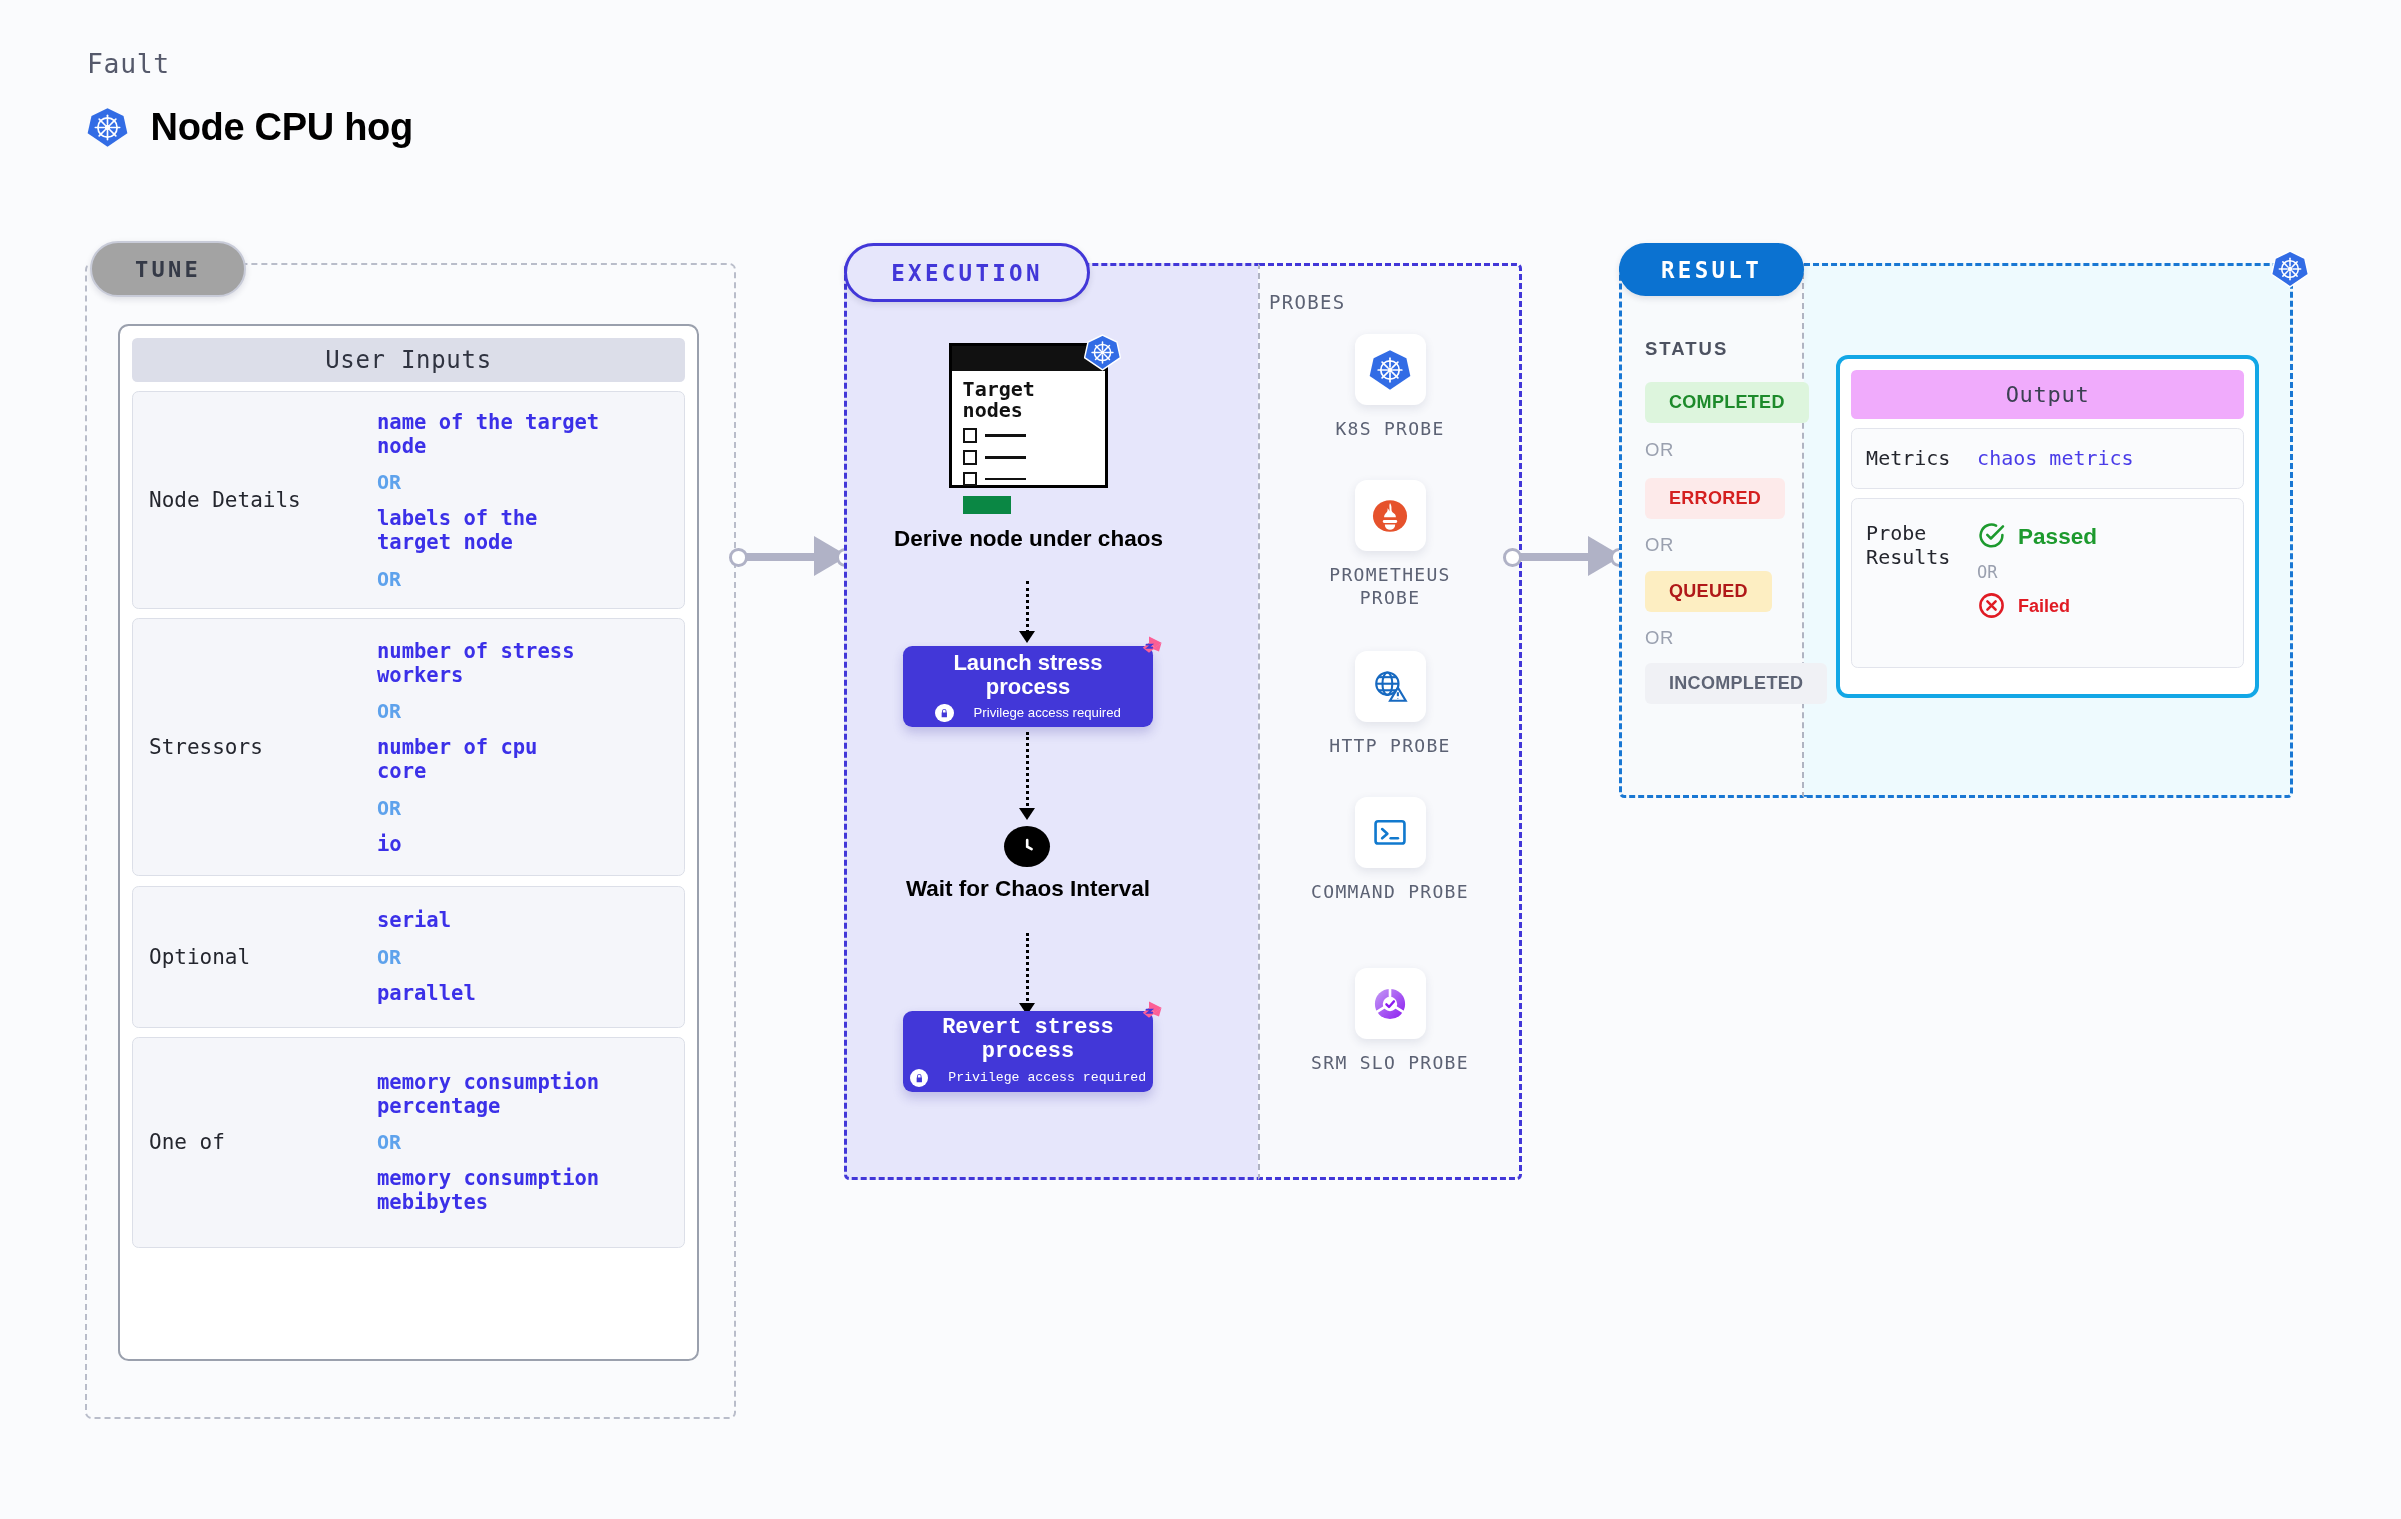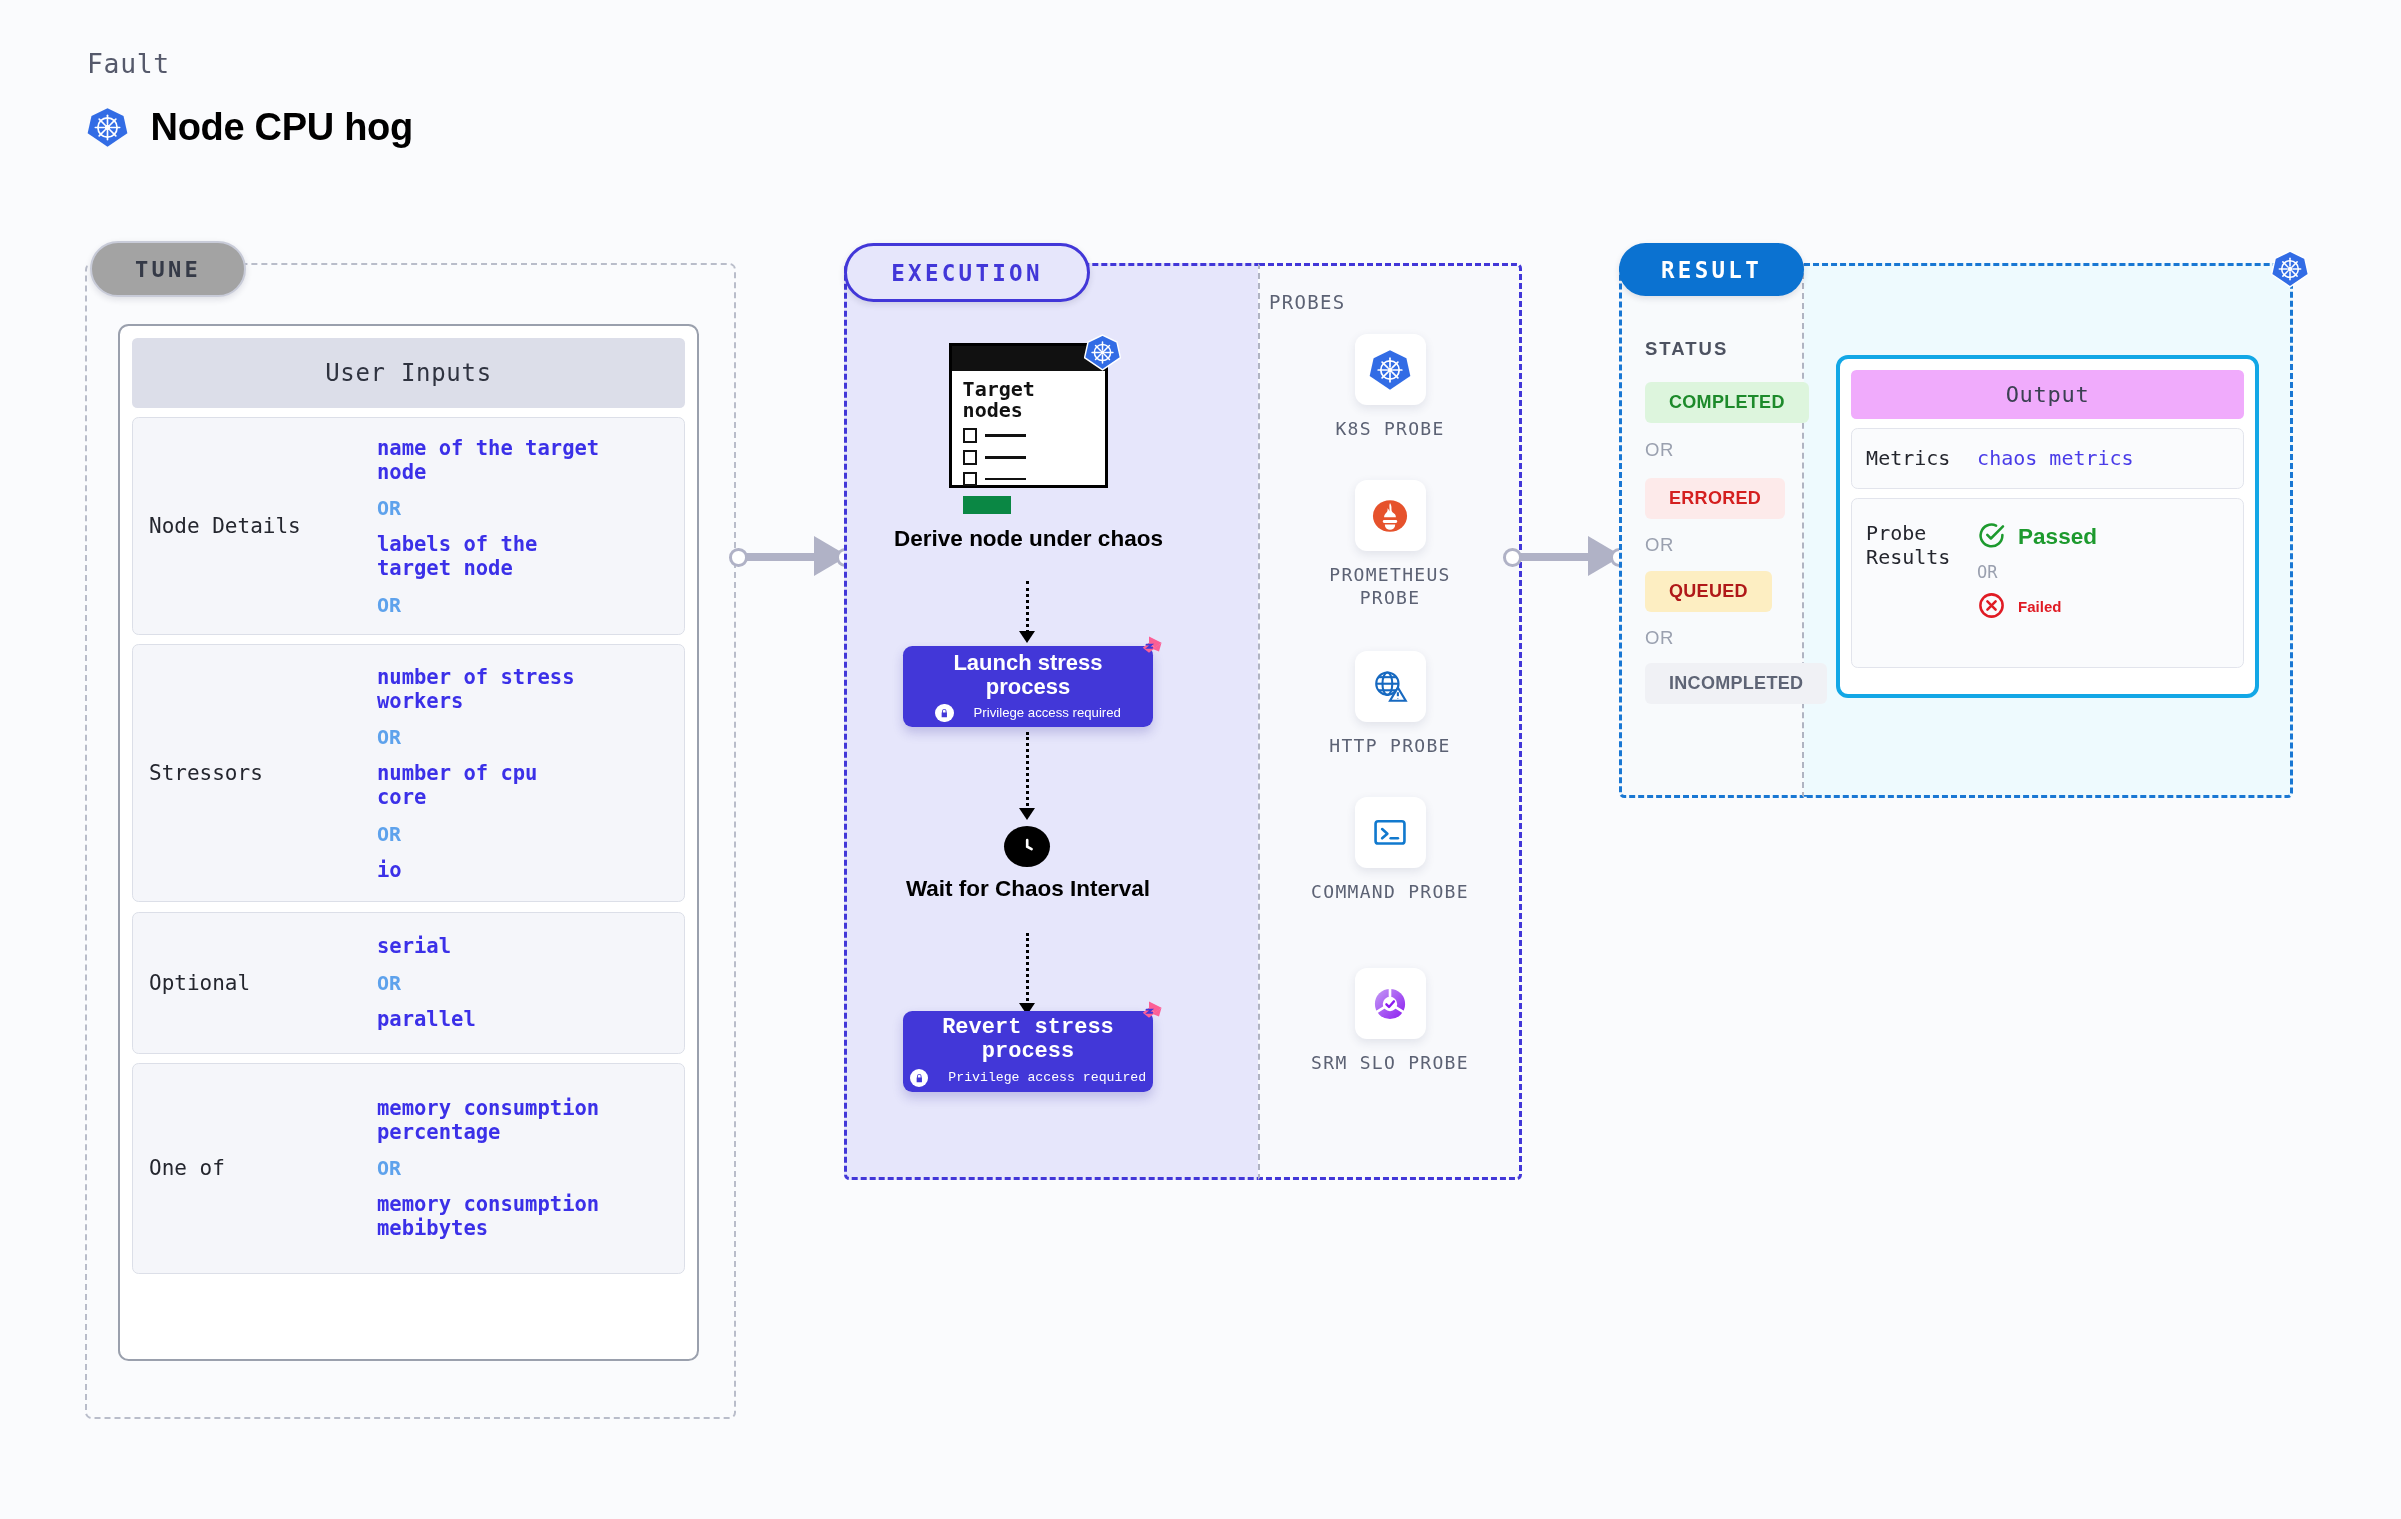--- a/index.html
+++ b/index.html
@@ -50,21 +50,21 @@
     left:90px;top:241px;width:152px;height:52px;
     background:#a3a3a3;border:2.6px solid #c8cbd8;color:#353a47;
     font-size:22px;
   }
   #user-inputs-card{
     position:absolute;left:118px;top:324px;width:581px;height:1037px;
     border:2.6px solid #9aa0ad;border-radius:10.6px;background:#fff;
     box-sizing:border-box;padding:12px;
   }
   #user-inputs-header{
-    height:70px;background:#dcdee9;border-radius:5.3px;
+    height:44px;background:#dcdee9;border-radius:5.3px;
     display:flex;align-items:center;justify-content:center;
     font-family:"DejaVu Sans Mono","Liberation Mono",monospace;
     font-size:24px;color:#2f3340;letter-spacing:0.7px;
   }
   .ui-row{
     margin-top:9.2px;background:#f5f6fa;border:1.3px solid #dcdfe8;border-radius:6.6px;
     display:flex;align-items:center;box-sizing:border-box;padding:17px 6.6px 17px 16px;
   }
   .ui-label{
     width:228px;flex:none;
@@ -228,21 +228,21 @@
     font-family:"DejaVu Sans Mono","Liberation Mono",monospace;
     font-size:20px;color:#24262e;line-height:1.2;
   }
   .out-value-mono{
     font-family:"DejaVu Sans Mono","Liberation Mono",monospace;
     font-size:20px;color:#4a3ce8;
   }
   .pr-col{display:flex;flex-direction:column;gap:9.2px;}
   .pr-item{display:flex;align-items:center;gap:12px;}
   .pr-pass{font-size:22.5px;font-weight:bold;color:#1d9a2e;}
-  .pr-fail{font-size:15px;font-weight:bold;color:#e01b24;}
+  .pr-fail{font-size:18px;font-weight:bold;color:#e01b24;}
   .pr-or{font-family:"DejaVu Sans Mono","Liberation Mono",monospace;font-size:17px;color:#9aa0af;}
 
   
   .conn{position:absolute;height:40px;}
   .conn .bar{position:absolute;top:17px;height:8px;background:#b0b2c6;}
   .conn .dot{
     position:absolute;top:12px;width:18.5px;height:18.5px;border-radius:50%;
     background:#fff;border:3.3px solid #b0b2c6;box-sizing:border-box;
   }
   .conn .tri{

